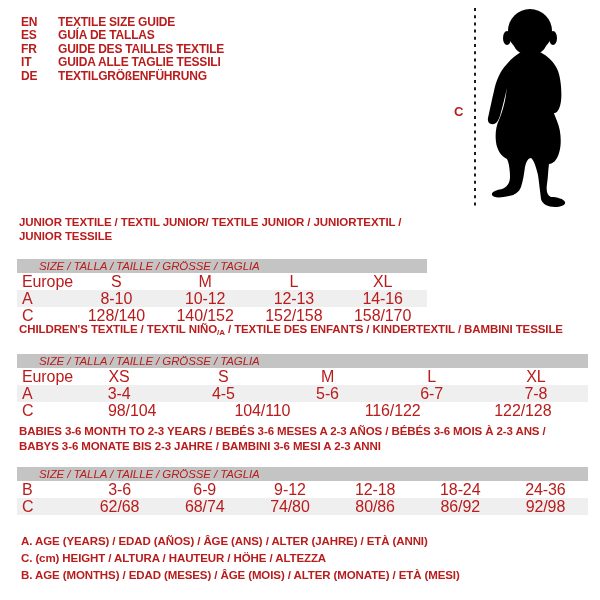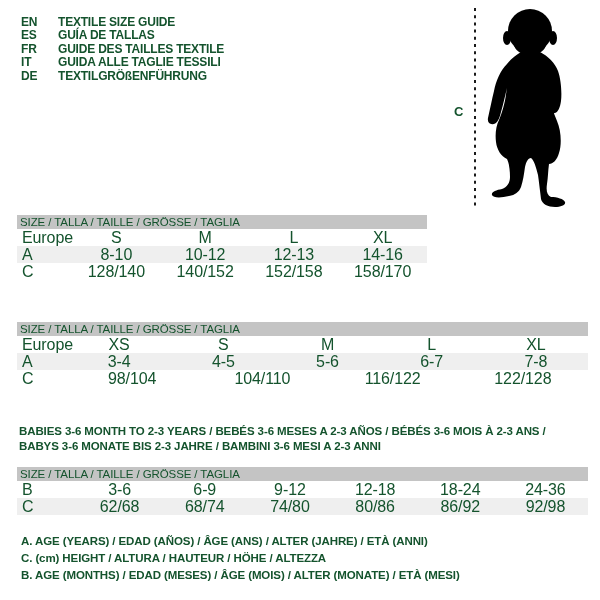--- a/index.html
+++ b/index.html
@@ -1,38 +1,38 @@
 <!DOCTYPE html>
 <html><head>
 <meta charset="utf-8">
 <style>
   html,body{margin:0;padding:0;background:#fff;}
   .canvas{position:relative;width:600px;height:600px;background:#ffffff;overflow:hidden;
-          font-family:"Liberation Sans",sans-serif;color:#14532d;}
+          font-family:"Liberation Sans",sans-serif;color:#b91c1c;}
 
   
   .lang-header{position:absolute;left:21px;top:16px;}
   .lang-row{display:flex;font-size:12px;font-weight:bold;line-height:13.4px;letter-spacing:-0.2px;}
   .lang-code{width:37px;}
 
   
   .figure{position:absolute;left:440px;top:4px;width:160px;height:206px;}
   .c-label{position:absolute;left:14px;top:100px;font-size:13px;font-weight:bold;}
 
   
   .tbl{position:absolute;left:17px;}
   .t0{top:215px;width:410px;}
   .t1{top:322px;width:571px;}
   .t2{top:424px;width:571px;}
   .tbl-title{font-size:11.5px;font-weight:bold;line-height:14px;letter-spacing:-0.1px;padding-left:2px;}
   .t0 .tbl-title{margin-bottom:16px;}
   .t1 .tbl-title{margin-bottom:14px;}
   .t2 .tbl-title{line-height:15px;margin-bottom:13px;}
   .sub{font-size:8px;vertical-align:-2px;}
-  .size-bar{height:14px;background:#c4c4c4;font-size:11.5px;line-height:14px;padding-left:3px;letter-spacing:-0.1px;}
+  .size-bar{height:14px;background:#c4c4c4;font-size:11.5px;line-height:14px;padding-left:22px;letter-spacing:-0.1px;font-style:italic;}
   .trow{display:flex;height:17px;line-height:17px;font-size:16px;letter-spacing:-0.1px;}
   .trow.shaded{background:#efefef;}
   .cell-label{padding-left:5px;}
   .t0 .cell-label{width:50px;}
   .t1 .cell-label{width:45px;}
   .t2 .cell-label{width:55px;}
   .cell{flex:1;text-align:center;}
 
   
   .legend{position:absolute;left:21px;top:533px;}
@@ -105,20 +105,21 @@
           C7,118 3,115 4,110
           C6,101 8,91 10,83
           C12,73 16,63 23,56
           C27,51 32,47 37,44 Z"></path>
       </g>
     </svg>
     <span class="c-label">C</span>
   </div>
 
   <section class="tbl t0" id="tbl0">
+      <div class="tbl-title"><span>JUNIOR TEXTILE / TEXTIL JUNIOR/ TEXTILE JUNIOR / JUNIORTEXTIL / JUNIOR TESSILE</span></div>
       <div class="size-bar">SIZE / TALLA / TAILLE / GRÖSSE / TAGLIA</div>
       <div class="trow">
         <div class="cell-label">Europe</div>
         <div class="cell">S</div>
         <div class="cell">M</div>
         <div class="cell">L</div>
         <div class="cell">XL</div>
       </div>
       <div class="trow shaded">
         <div class="cell-label">A</div>
@@ -129,20 +130,21 @@
       </div>
       <div class="trow">
         <div class="cell-label">C</div>
         <div class="cell">128/140</div>
         <div class="cell">140/152</div>
         <div class="cell">152/158</div>
         <div class="cell">158/170</div>
       </div>
     </section>
   <section class="tbl t1" id="tbl1">
+      <div class="tbl-title"><span>CHILDREN'S TEXTILE / TEXTIL NIÑO</span><span class="sub">/A</span><span> / TEXTILE DES ENFANTS / KINDERTEXTIL / BAMBINI TESSILE</span></div>
       <div class="size-bar">SIZE / TALLA / TAILLE / GRÖSSE / TAGLIA</div>
       <div class="trow">
         <div class="cell-label">Europe</div>
         <div class="cell">XS</div>
         <div class="cell">S</div>
         <div class="cell">M</div>
         <div class="cell">L</div>
         <div class="cell">XL</div>
       </div>
       <div class="trow shaded">

